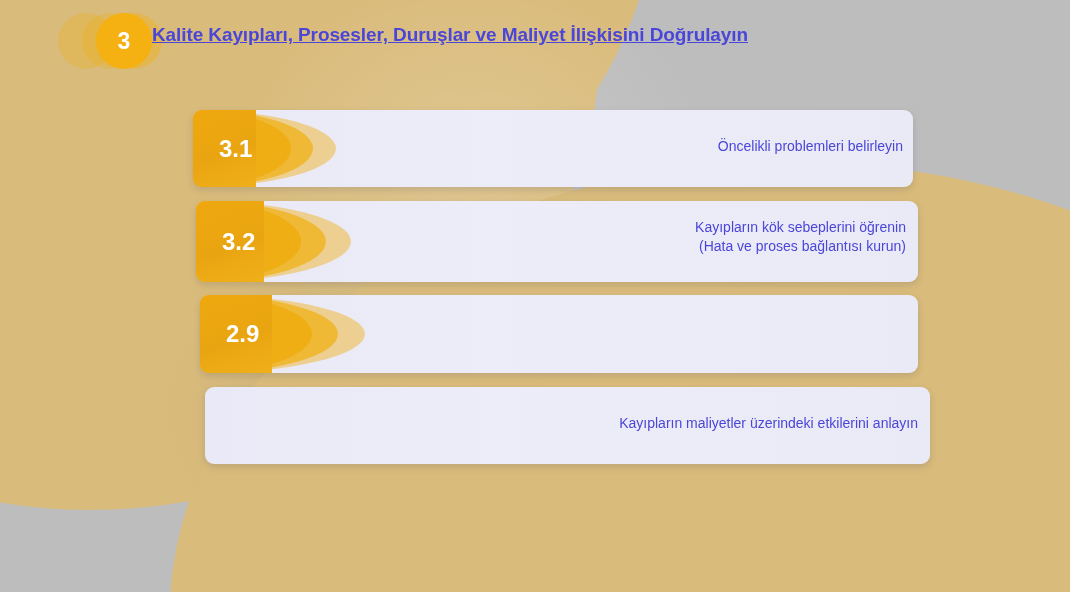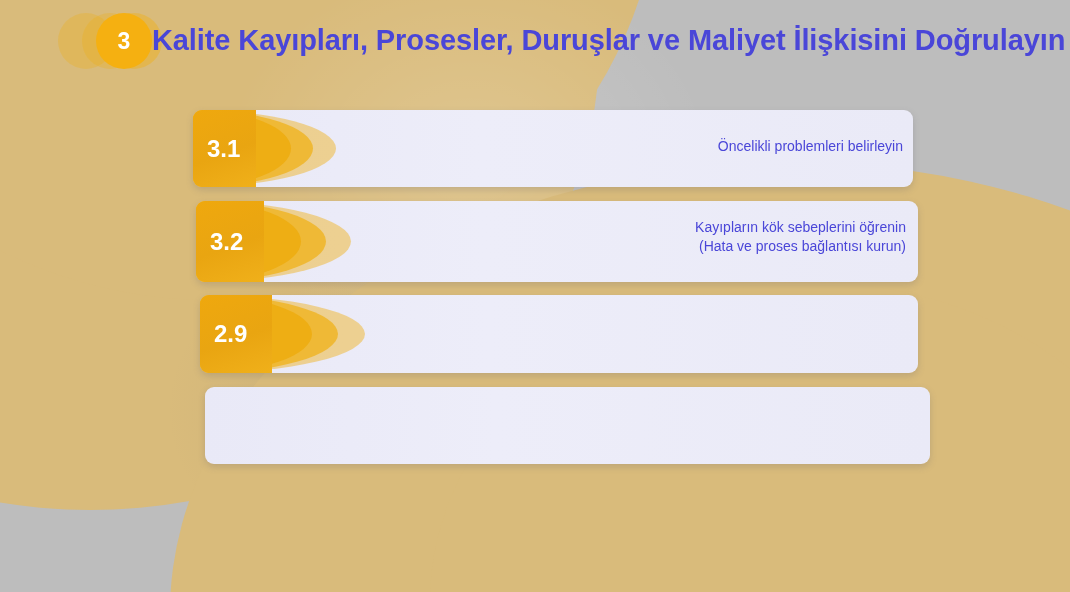--- a/index.html
+++ b/index.html
@@ -117,24 +117,25 @@
     justify-content: center;
     color: #ffffff;
     font-size: 23px;
     font-weight: bold;
   }
   .slide-title {
     position: absolute;
     left: 152px;
     top: 24px;
     color: #4A46D8;
-    font-size: 29px;
+    font-size: 19px;
     font-weight: bold;
     letter-spacing: -0.1px;
     white-space: nowrap;
+    text-decoration: underline;
   }
 
   
   .rows {
     position: absolute;
     left: 0;
     top: 0;
     width: 100%;
     height: 100%;
   }
@@ -170,21 +171,21 @@
   .arc.base {
     border-radius: 0;
     background: linear-gradient(160deg, #EFA80E 0%, #E9A511 55%, #F0B01A 100%);
   }
   .num-label {
     position: relative;
     z-index: 5;
     color: #ffffff;
     font-size: 24px;
     font-weight: bold;
-    padding-left: 14px;
+    padding-left: 26px;
   }
   .row-text {
     position: absolute;
     color: #4A46D8;
     font-size: 14px;
     line-height: 1.35;
     text-align: right;
     white-space: pre-line;
   }
 </style>
@@ -243,16 +244,17 @@
       <div class="num-block" style="width:165px;">
         <div class="arc a3" style="width:165px;"></div>
         <div class="arc a2" style="width:138px;"></div>
         <div class="arc a1" style="width:112px;"></div>
         <div class="arc base" style="width:72px;"></div>
         <div class="num-label">2.9</div>
       </div>
     </div>
 
     <div class="row" style="left:205px; top:387px; width:725px; height:77px;">
+      <div class="row-text" style="right:12px; top:27px;">Kayıpların maliyetler üzerindeki etkilerini anlayın</div>
     </div>
 
   </div>
 </div>
 
 </body></html>

